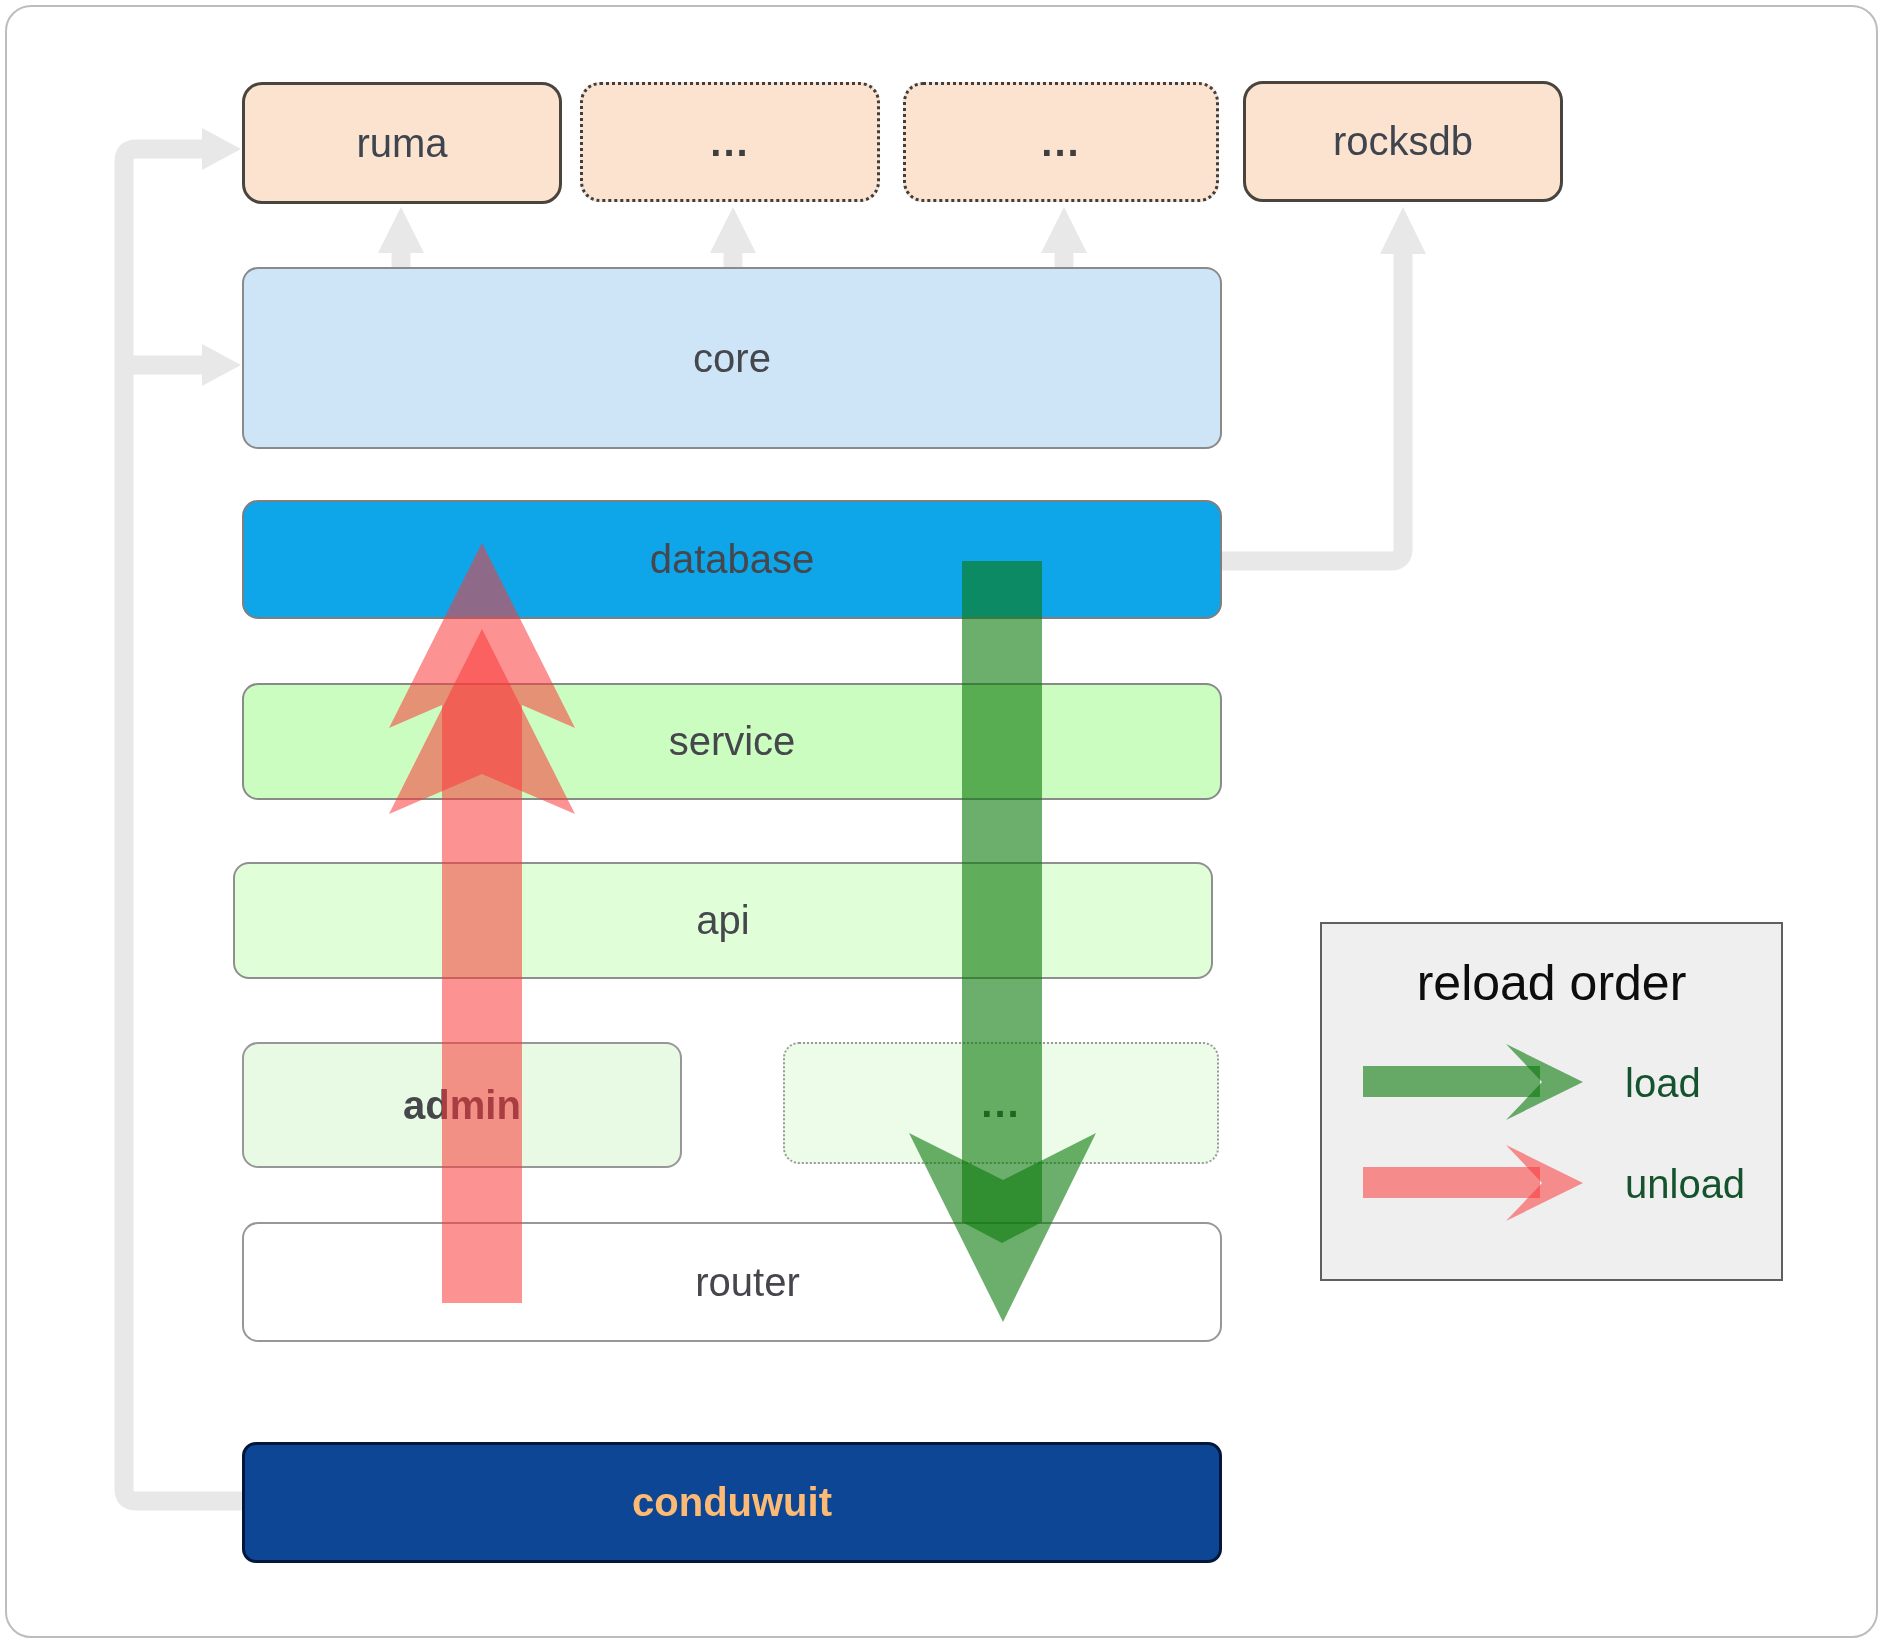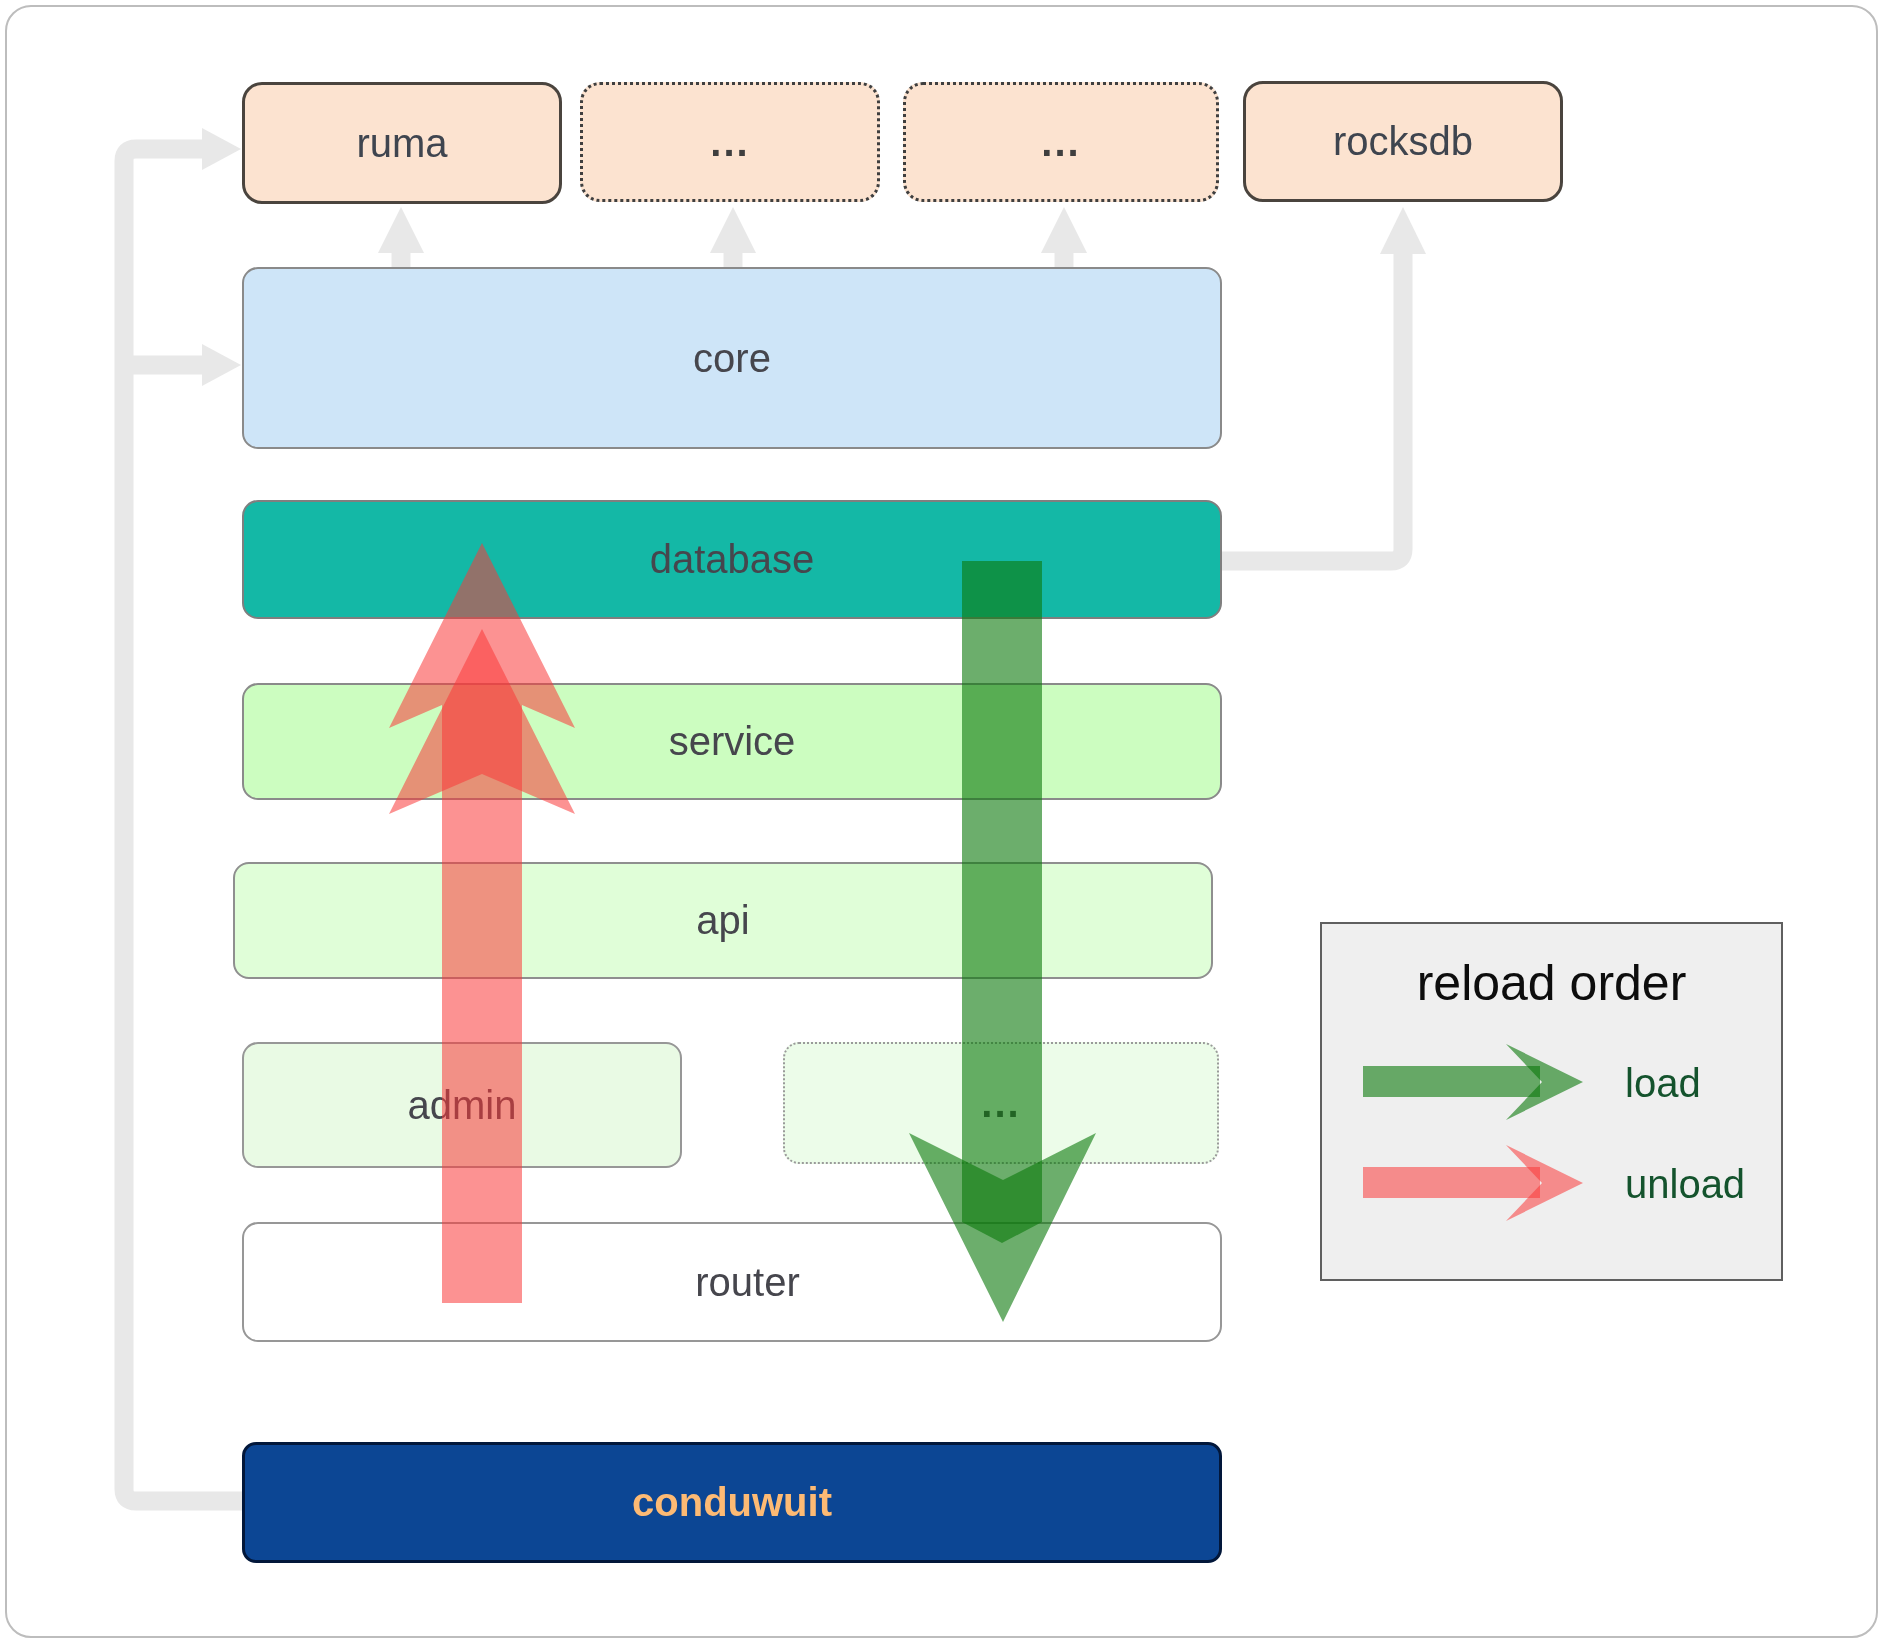--- a/index.html
+++ b/index.html
@@ -40,24 +40,24 @@
     background: #fce3d0;
     border: 3px solid #4a443e;
     border-radius: 20px;
     color: #3f454f;
   }
   .node-top.dotted {
     border: 3px dotted #3f3f3f;
   }
   .dots { font-weight: 700; letter-spacing: 2px; color: #3f3f3f; }
   .node-core   { background: #cee5f8; border: 2px solid #8a8a8a; border-radius: 16px; }
-  .node-database { background: #14b8a6; border: 2px solid #7f7f7f; border-radius: 16px; }
+  .node-database { background: #0ea5e9; border: 2px solid #7f7f7f; border-radius: 16px; }
   .node-service  { background: #ccfdc0; border: 2px solid #8a8a8a; border-radius: 16px; }
   .node-api      { background: #e0fed8; border: 2px solid #8f8f8f; border-radius: 16px; }
-  .node-admin    { background: #e9fae4; border: 2px solid #979797; border-radius: 16px; }
+  .node-admin    { background: #e9fae4; border: 2px solid #979797; border-radius: 16px; font-weight: bold; }
   .node-ellipsis3{ background: #ecfce9; border: 2px dotted #9a9a9a; border-radius: 16px; }
   .node-router   { background: #ffffff; border: 2px solid #979797; border-radius: 16px; }
   .node-conduwuit{
     background: #0c4694;
     border: 3px solid #02173a;
     border-radius: 14px;
     color: #fdba74;
     font-weight: 700;
   }
   #legend {

